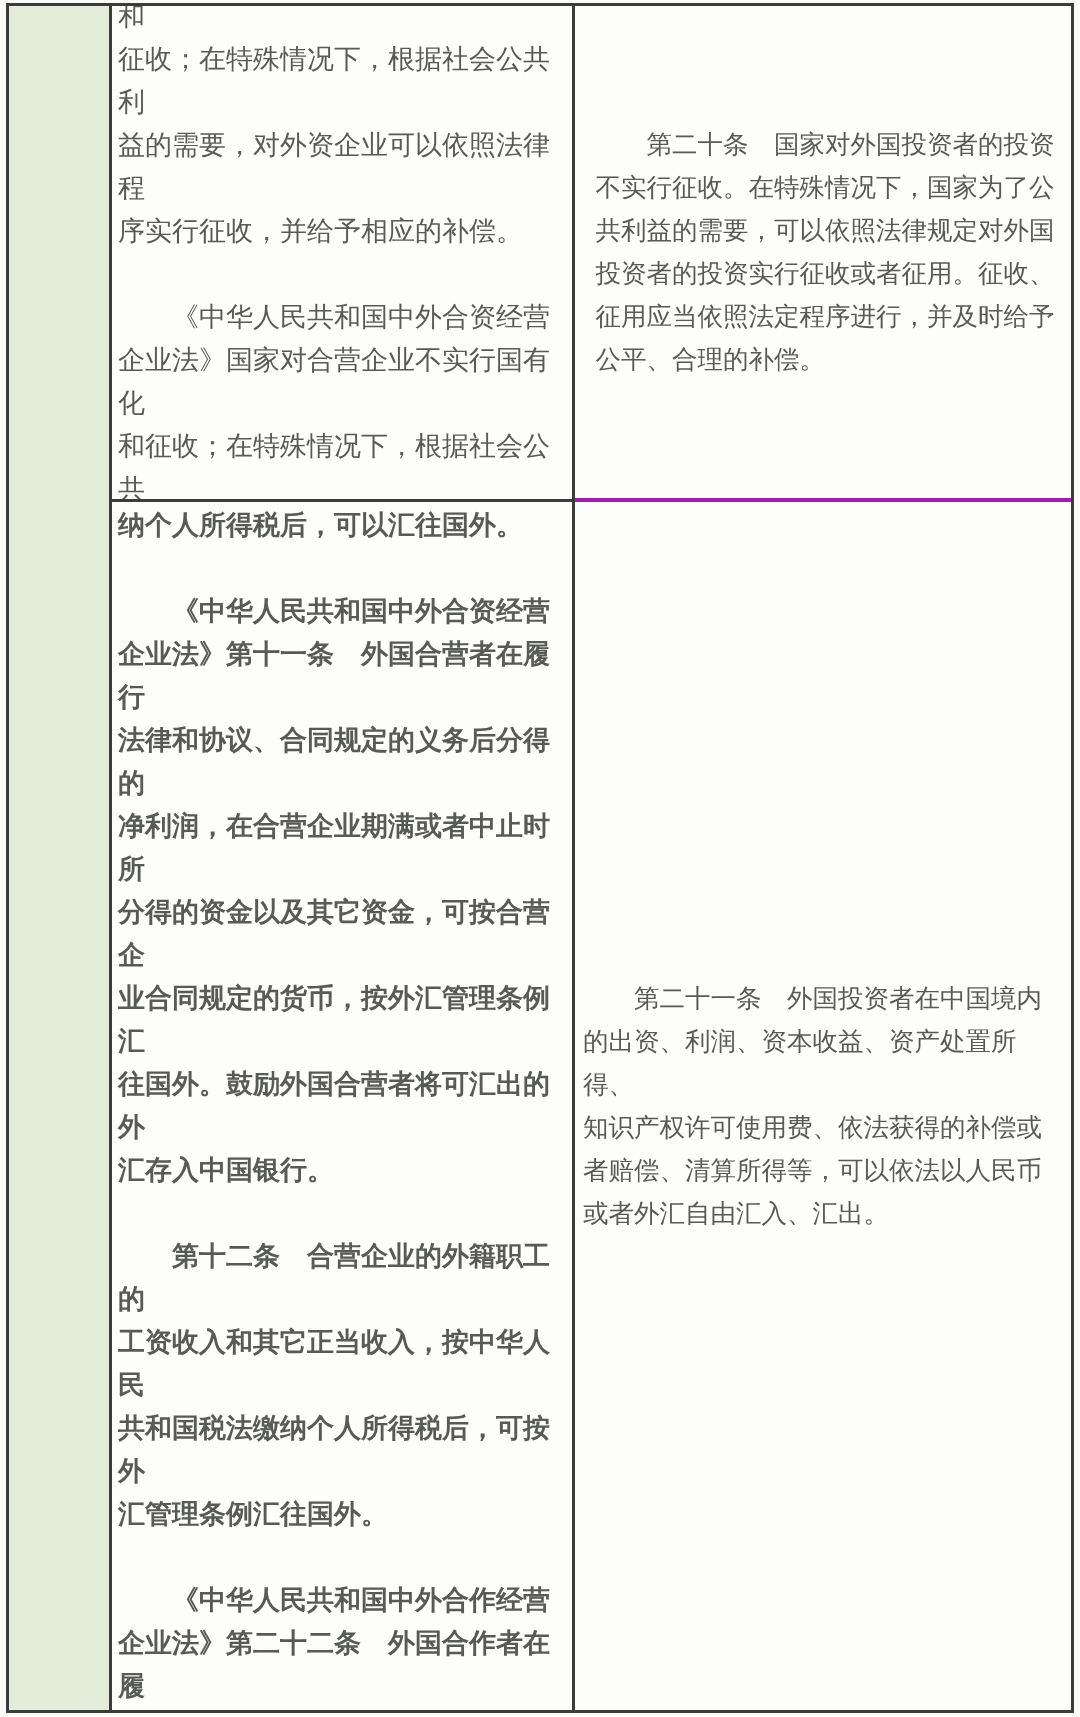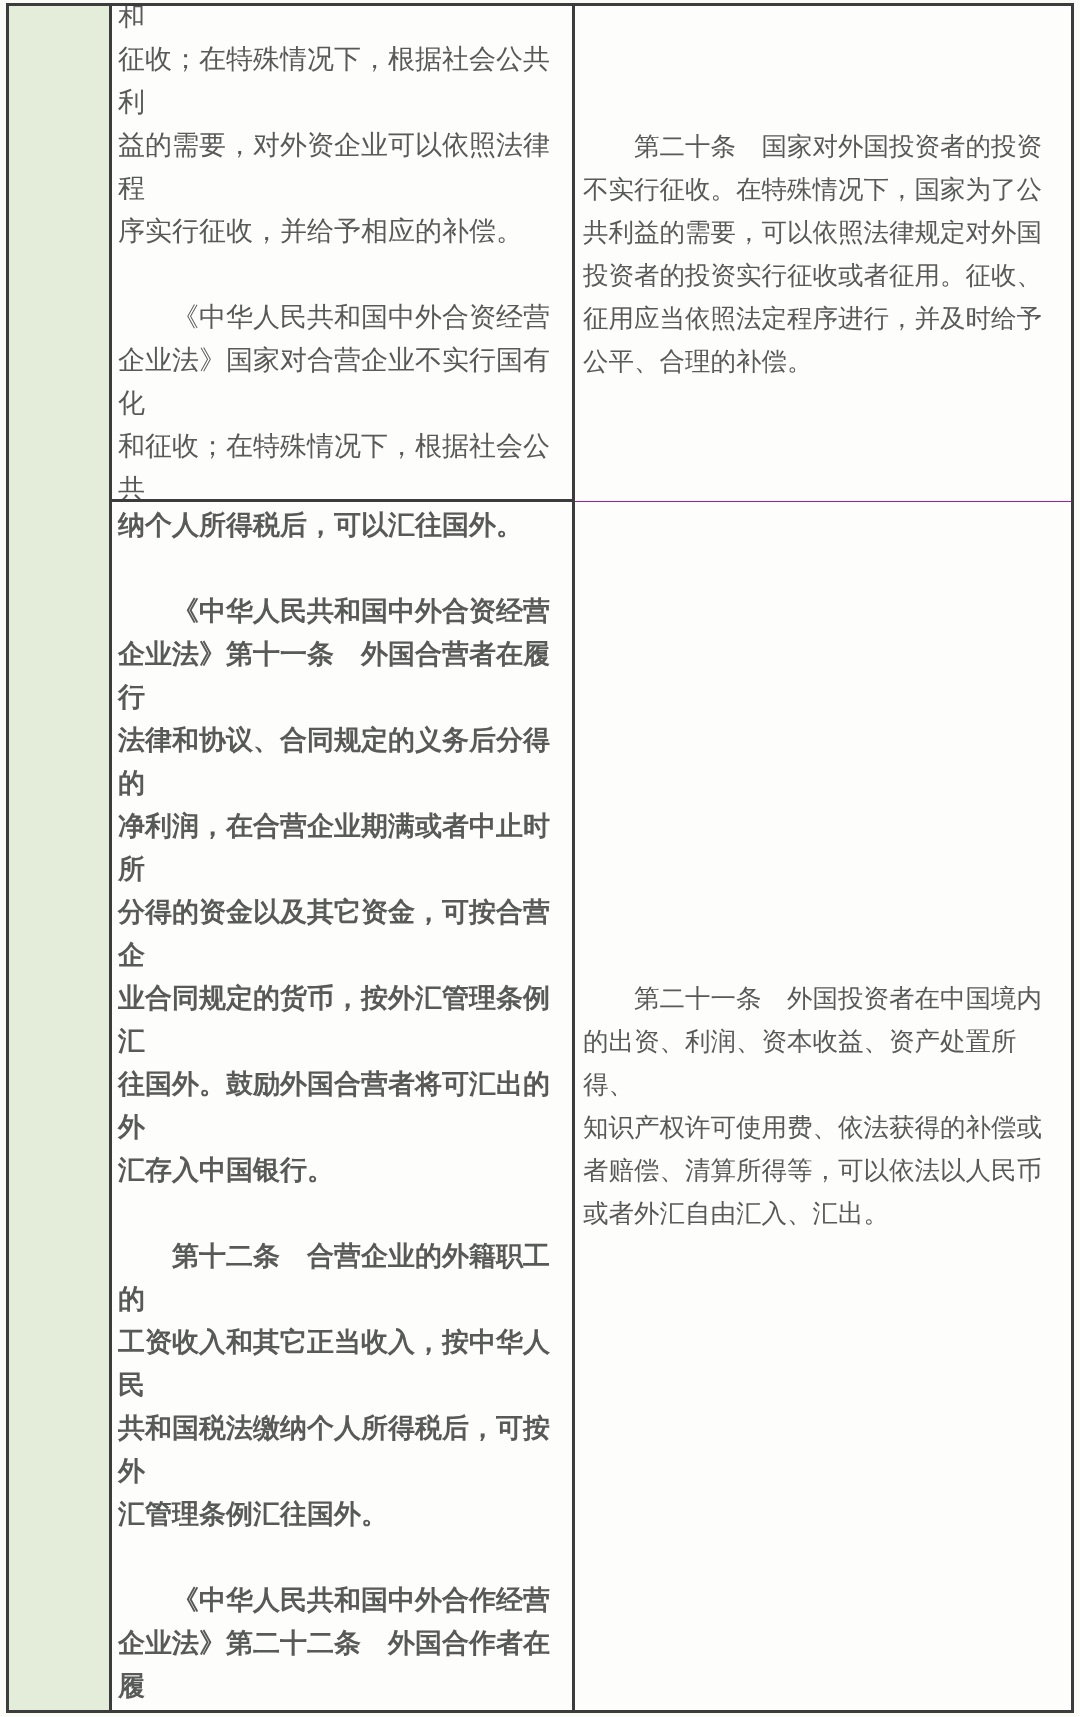--- a/index.html
+++ b/index.html
@@ -39,21 +39,22 @@
   }
   .r1c2 {
     grid-row: 1;
     grid-column: 2;
     border-right: 3px solid #3b3c3b;
     border-bottom: 3px solid #3b3c3b;
   }
   .r1c3 {
     grid-row: 1;
     grid-column: 3;
-    border-bottom: 1px solid #a21caf;
+    border-bottom: 4px solid #a21caf;
+    justify-content: center;
   }
   .r2c2 {
     grid-row: 2;
     grid-column: 2;
     border-right: 3px solid #3b3c3b;
     font-weight: bold;
   }
   .r2c3 {
     grid-row: 2;
     grid-column: 3;

